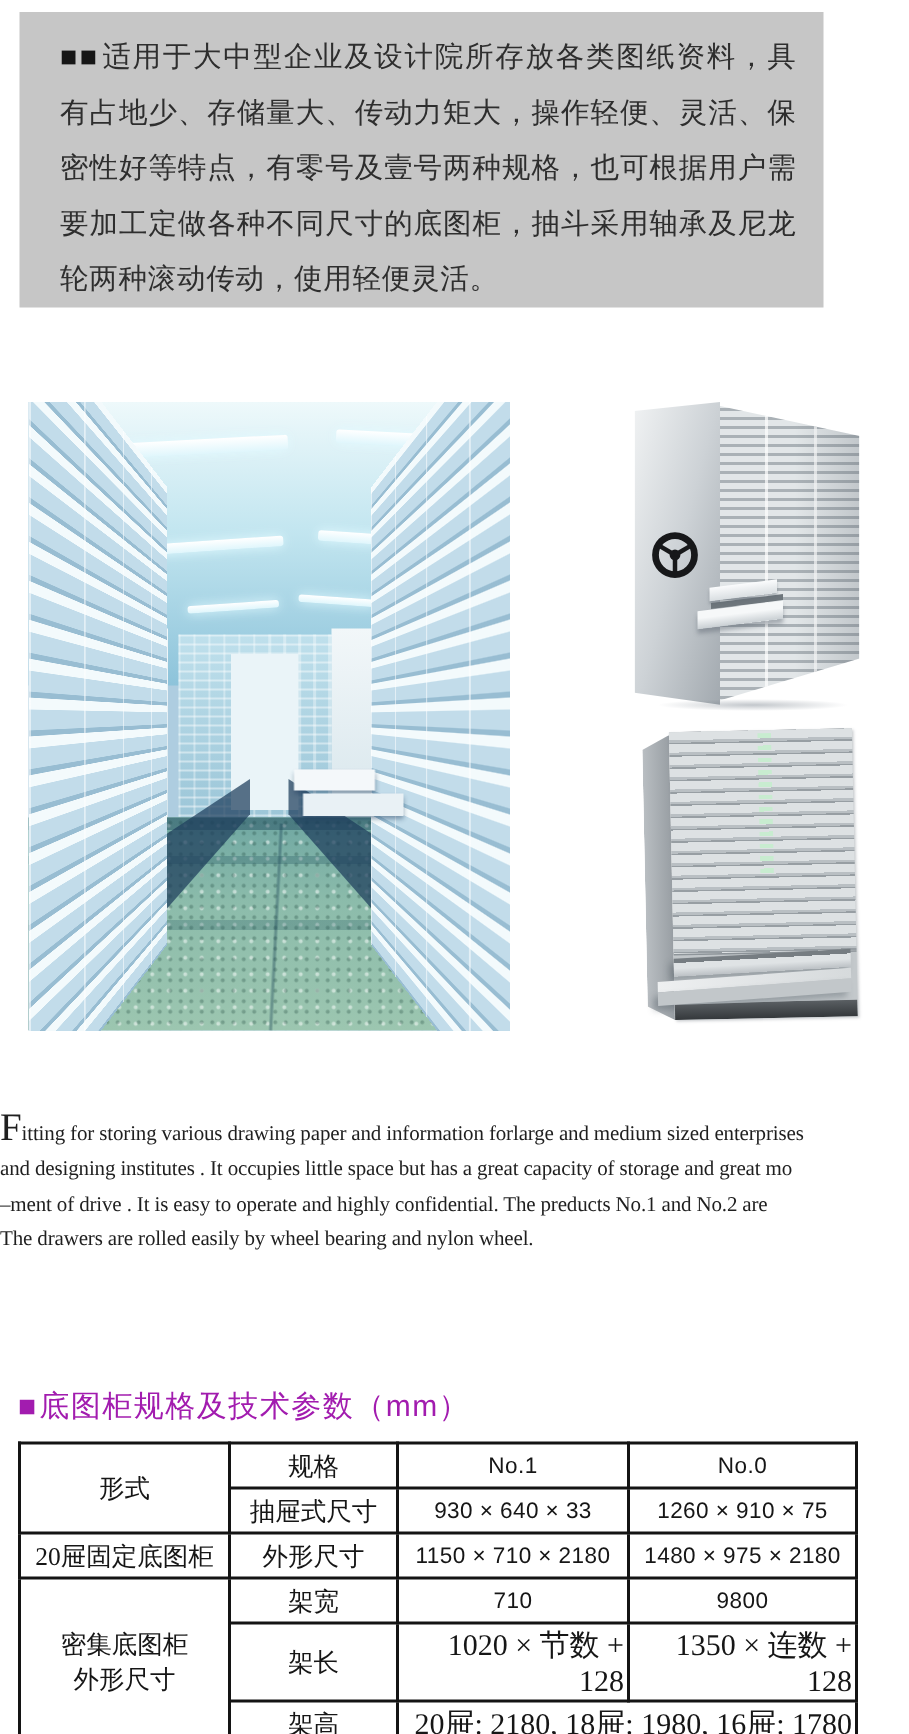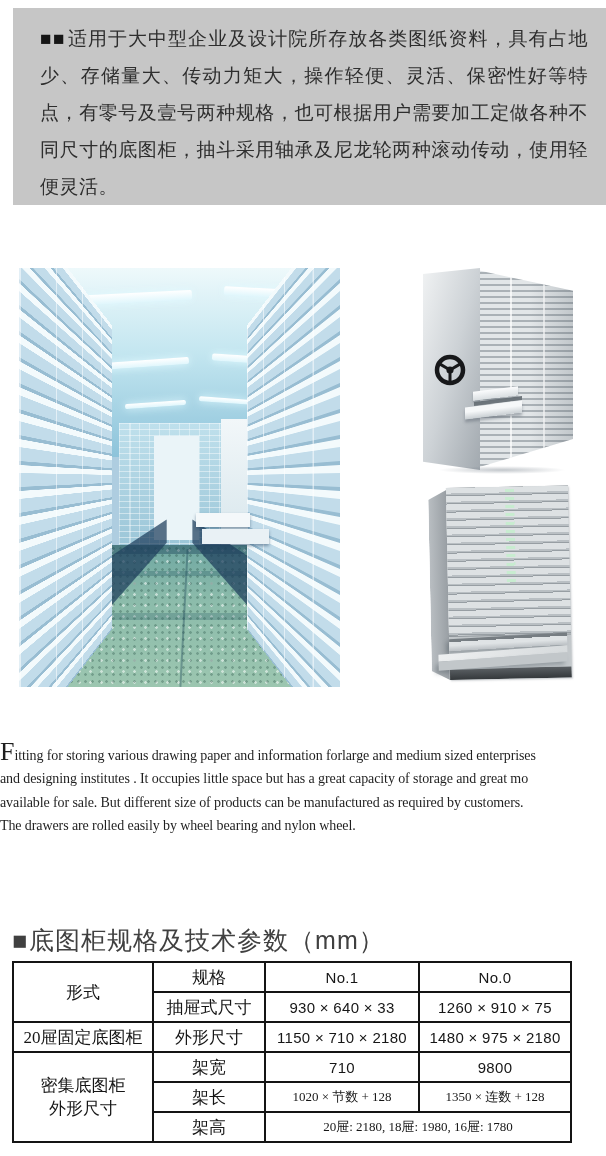--- a/index.html
+++ b/index.html
@@ -1,20 +1,20 @@
 <!DOCTYPE html>
 <html><head>
 <meta charset="utf-8">
 <style>
   html,body{margin:0;padding:0;background:#ffffff;}
   .page{position:relative;width:606px;height:1156px;background:#ffffff;overflow:hidden;
         font-family:"Liberation Sans",sans-serif;}
 
   
-  .intro-box{position:absolute;left:13px;top:8px;width:593px;height:197px;
+  .intro-box{position:absolute;left:13px;top:8px;width:536px;height:197px;
              background:#c6c6c6;box-sizing:border-box;padding:12px 18px 0 27px;}
   .intro-text{font-size:19px;line-height:37px;color:#2e2e2e;letter-spacing:.5px;
               text-align:justify;}
   .intro-bullets{color:#161616;letter-spacing:1px;margin-right:2px;}
 
   
   .photo-corridor{position:absolute;left:19px;top:268px;width:321px;height:419px;
                   overflow:hidden;background:#aecde0;}
   .pc-ceiling{position:absolute;left:0;top:0;width:100%;height:45%;
               background:linear-gradient(180deg,#eef9fb 0%,#c3e6f0 45%,#8dc3da 100%);}
@@ -109,30 +109,30 @@
            background:linear-gradient(180deg,#5a5f63,#34383b);}
 
   
   .english-block{position:absolute;left:0;top:740px;width:592px;
                  font-family:"Liberation Serif",serif;font-size:14px;line-height:23.4px;
                  color:#1f1f1f;letter-spacing:-0.1px;}
   .eng-line{white-space:nowrap;}
   .dropcap{font-size:26px;line-height:23.4px;}
 
   
-  .spec-title{position:absolute;left:12px;top:924px;font-size:25px;color:#404040;
+  .spec-title{position:absolute;left:12px;top:924px;font-size:20px;color:#a21caf;
               letter-spacing:1px;}
   .spec-title .sq{margin-right:1px;}
   .spec-table{position:absolute;left:12px;top:961px;border-collapse:collapse;
               table-layout:fixed;width:558px;}
   .spec-table td{border:2px solid #141414;text-align:center;vertical-align:middle;
                  height:28px;padding:0 2px;color:#161616;overflow:hidden;}
   .spec-table .cn{font-family:"Liberation Serif",serif;font-size:17px;}
   .spec-table .num{font-family:Liberation Sans, sans-serif;font-size:15px;letter-spacing:.3px;}
-  .spec-table .mix{font-family:"Liberation Serif",serif;font-size:13px;}
+  .spec-table .mix{font-family:"Liberation Serif",serif;font-size:20px;text-align:right;}
 </style>
 </head>
 <body>
 
 <div class="page">
 
   <div class="intro-box">
     <div class="intro-text">
       <span class="intro-bullets">■■</span><span>适用于大中型企业及设计院所存放各类图纸资料，具有占地少、存储量大、传动力矩大，操作轻便、灵活、保密性好等特点，有零号及壹号两种规格，也可根据用户需要加工定做各种不同尺寸的底图柜，抽斗采用轴承及尼龙轮两种滚动传动，使用轻便灵活。</span>
     </div>
@@ -190,21 +190,21 @@
           <div class="pf-d2front"></div>
         </div>
         <div class="pf-base"></div>
       </div>
     </div>
   </div>
 
   <div class="english-block">
     <div class="eng-line"><span class="dropcap">F</span><span>itting  for storing various drawing paper and information forlarge and medium sized enterprises</span></div>
     <div class="eng-line">and designing  institutes .  It occupies little space but has a great capacity of storage and  great mo</div>
-    <div class="eng-line">available for sale. But  different  size  of  products  can be manufactured as required by customers.</div>
+    <div class="eng-line">–ment of drive . It is easy to  operate  and  highly  confidential. The preducts No.1  and  No.2  are</div>
     <div class="eng-line">The drawers are rolled easily by wheel bearing and nylon wheel.</div>
   </div>
 
   <div class="spec-title">
     <span class="sq">■</span><span>底图柜规格及技术参数（mm）</span>
   </div>
 
   <table class="spec-table">
     <colgroup>
       <col style="width:140px">

